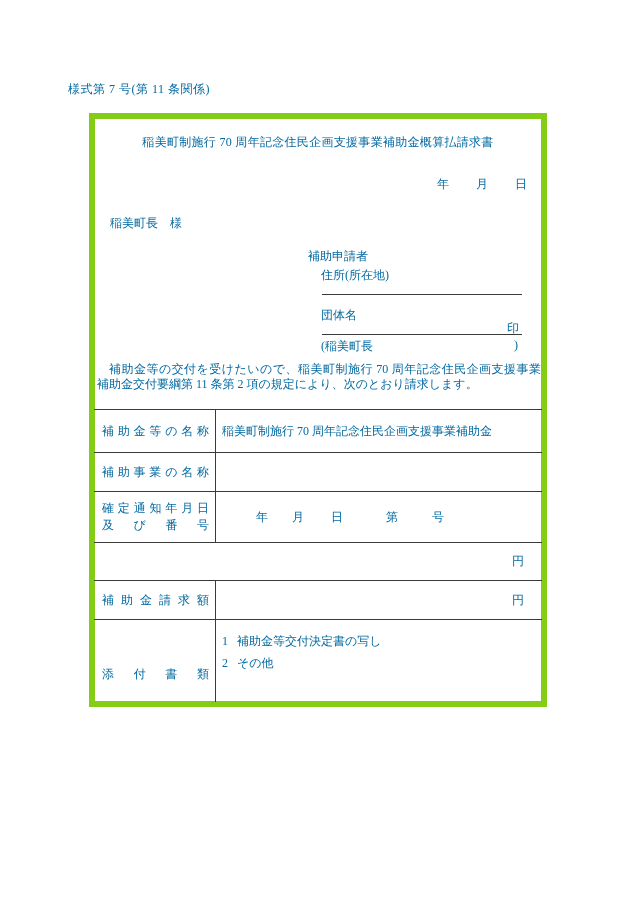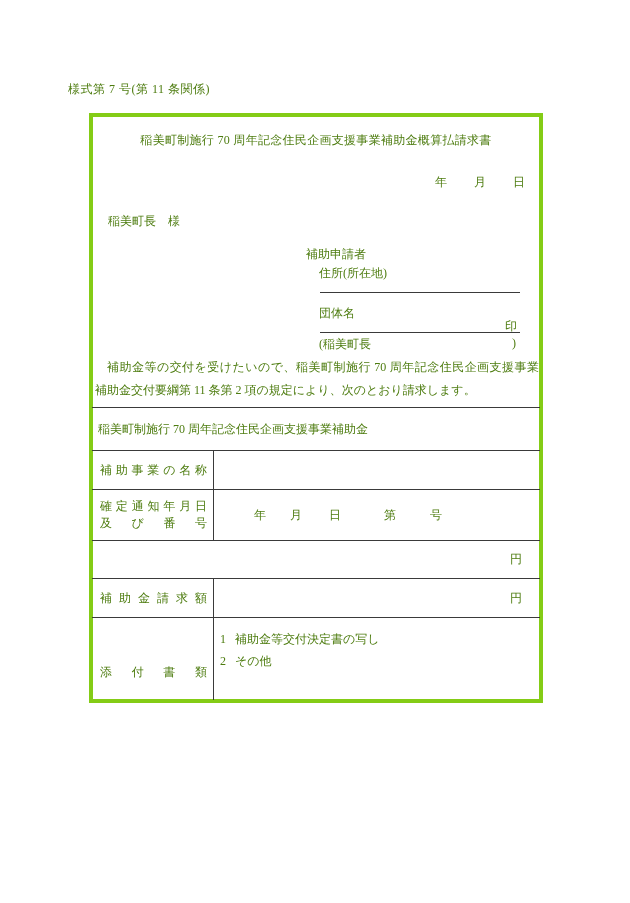--- a/index.html
+++ b/index.html
@@ -1,40 +1,40 @@
 <!DOCTYPE html>
 <html><head>
 <meta charset="utf-8">
 <style>
   html,body { margin:0; padding:0; background:#ffffff; }
   .sheet {
     position:relative; width:630px; height:903px; background:#ffffff;
     font-family:"Liberation Serif","DejaVu Serif",serif;
-    color:#4d7c0f; font-size:12px; overflow:hidden;
+    color:#0369a1; font-size:12px; overflow:hidden;
   }
   .abs { position:absolute; }
   .form-code { left:68px; top:81px; letter-spacing:0.5px; }
   .box {
     left:89px; top:113px; width:446px; height:582px;
-    border:4px solid #84cc16;
+    border:6px solid #84cc16;
   }
   .title { left:0; top:15px; width:100%; text-align:center; letter-spacing:0.3px; }
   .date-line { top:57px; right:14px; display:flex; gap:27px; }
   .addressee { left:15px; top:96px; }
   .app-heading { left:213px; top:129px; }
   .addr-label { left:226px; top:148px; }
   .uline { height:0; border-top:1px solid #3a3a3a; }
   .u1 { left:227px; top:175px; width:200px; }
   .org-label { left:226px; top:188px; }
   .seal { left:412px; top:201px; }
   .u2 { left:227px; top:215px; width:200px; }
   .rep-line { left:226px; top:219px; width:197px; display:flex; justify-content:space-between; }
   .para { left:2px; width:444px; line-height:14px; }
   .p1 { top:243px; text-indent:12px; text-align:justify; text-align-last:justify; }
-  .p2 { top:266px; }
+  .p2 { top:258px; }
   .ftable { left:-1px; top:290px; width:448px; border-top:1px solid #3a3a3a; box-sizing:border-box; }
   .frow { display:flex; border-bottom:1px solid #3a3a3a; box-sizing:border-box; }
   .frow.last { border-bottom:none; }
   .r1 { height:43px; }
   .r2 { height:39px; }
   .r3 { height:51px; }
   .r4 { height:38px; }
   .r5 { height:39px; }
   .r6 { height:82px; }
   .fcell-label {
@@ -91,20 +91,23 @@
       <span>(稲美町長</span>
       <span>)</span>
     </div>
 
     <div class="abs para p1">補助金等の交付を受けたいので、稲美町制施行 70 周年記念住民企画支援事業</div>
     <div class="abs para p2">補助金交付要綱第 11 条第 2 項の規定により、次のとおり請求します。</div>
 
     <div class="abs ftable">
 
       <div class="frow r1">
+        <div class="fcell-label">
+          <div class="jlabel">補 助 金 等 の 名 称</div>
+        </div>
         <div class="fcell-value v-left">
           <span>稲美町制施行 70 周年記念住民企画支援事業補助金</span>
         </div>
       </div>
 
       <div class="frow r2">
         <div class="fcell-label">
           <div class="jlabel">補 助 事 業 の 名 称</div>
         </div>
         <div class="fcell-value v-left">

